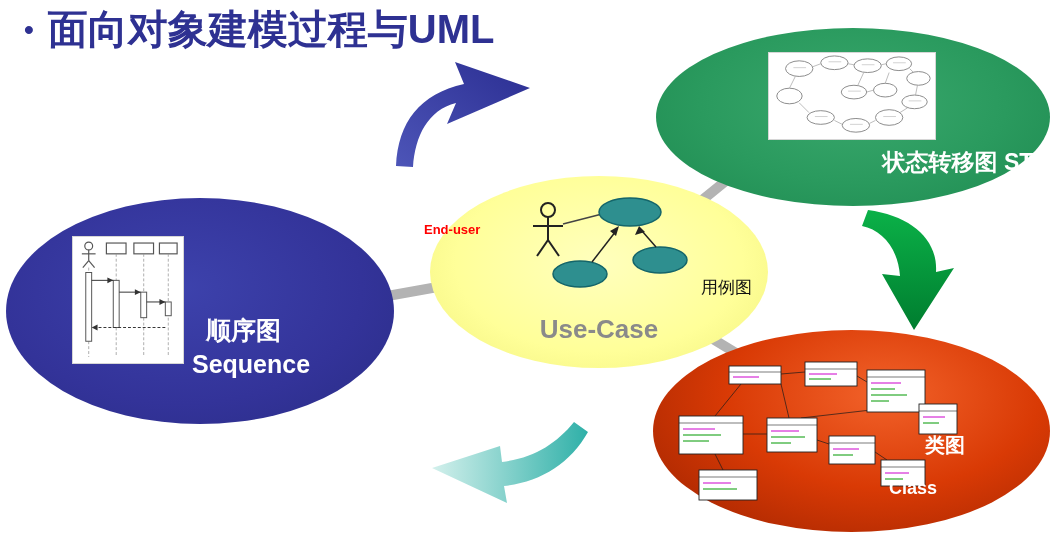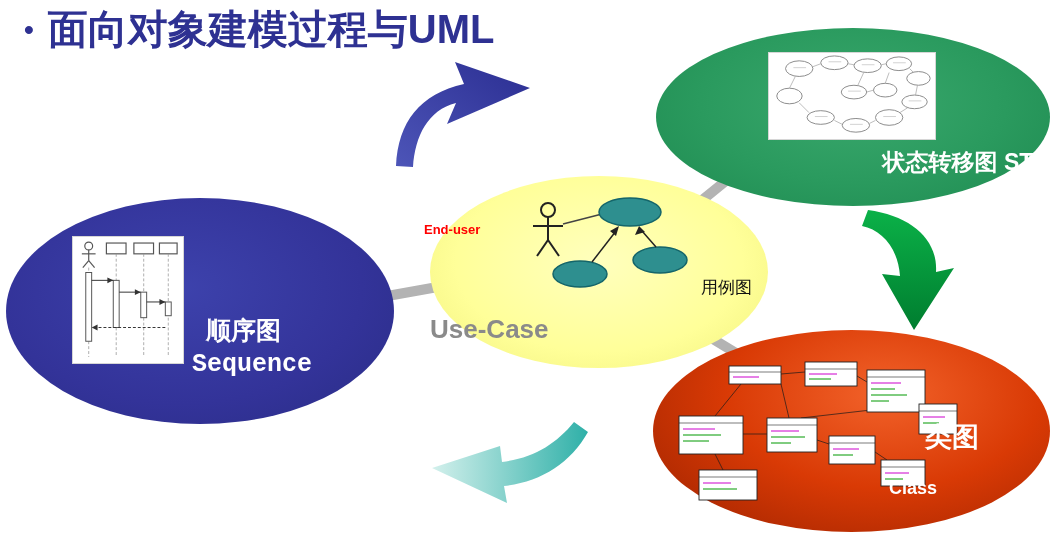--- a/index.html
+++ b/index.html
@@ -75,36 +75,36 @@
   }
 
   .w-label { color: #ffffff; font-weight: bold; position: absolute; white-space: nowrap; text-align: center; }
 
   .std-label {
     left: 0; right: 0; bottom: 28px;
     text-align: right;
     font-size: 23px;
   }
   .seq-label-cn { left: 200px; top: 116px; font-size: 25px; }
-  .seq-label-en { left: 186px; top: 152px; font-size: 25px; font-family: Liberation Mono, monospace; }
-  .class-label-cn { left: 272px; top: 89px; font-size: 27px; }
+  .seq-label-en { left: 186px; top: 152px; font-size: 25px; }
+  .class-label-cn { left: 272px; top: 102px; font-size: 20px; }
   .class-label-en { left: 236px; top: 148px; font-size: 18px; }
 
   .usecase-caption {
     position: absolute;
     left: 225px; top: 100px;
     color: #111111;
     font-size: 17px;
     white-space: nowrap;
     margin-left: 46px;
   }
   .usecase-label {
     position: absolute;
     left: 0; right: 0; top: 138px;
-    text-align: left;
+    text-align: center;
     color: #8a8a8a;
     font-weight: bold;
     font-size: 26px;
   }
   .enduser {
     position: absolute;
     left: -6px; top: 46px;
     color: #ff0000;
     font-weight: bold;
     font-size: 13px;

